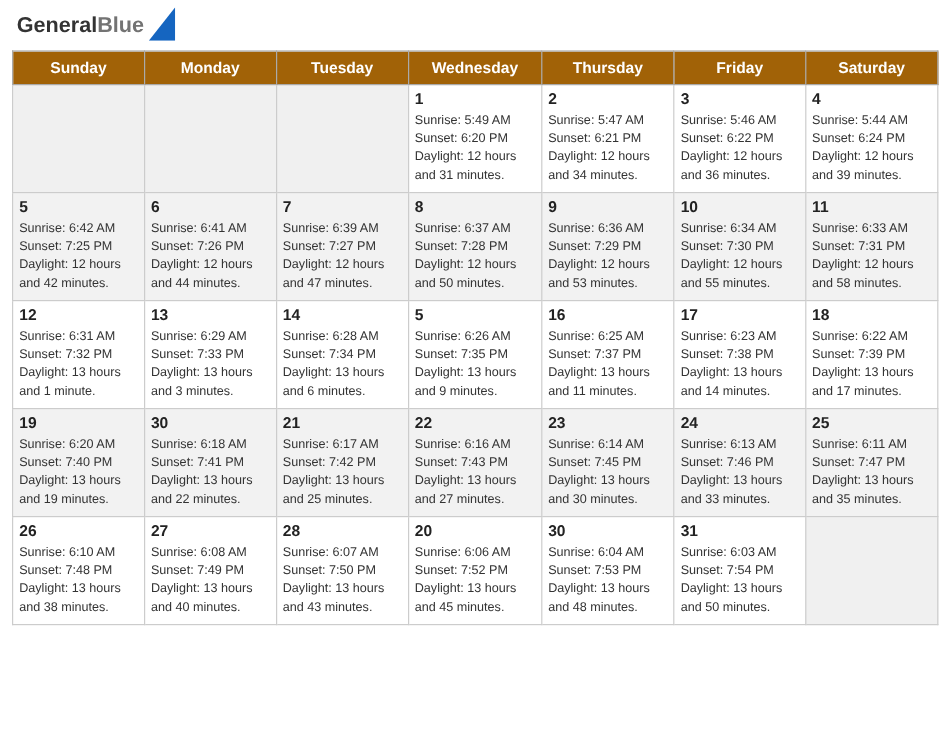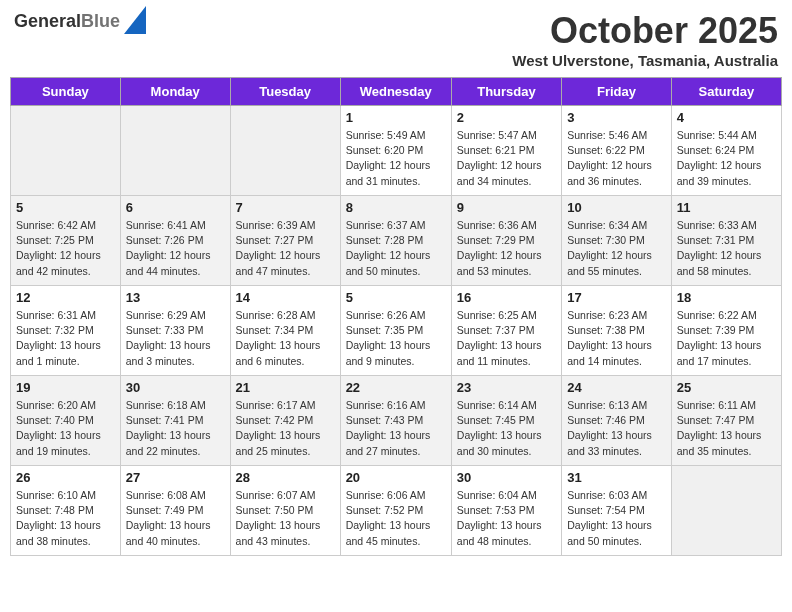--- a/index.html
+++ b/index.html
@@ -45,21 +45,21 @@
       font-size: 15px;
       color: #333;
       font-weight: 600;
     }
     table {
       width: 100%;
       border-collapse: collapse;
       font-size: 11px;
     }
     thead tr th {
-      background-color: #6d28d9;
+      background-color: #a16207;
       color: #fff;
       text-align: center;
       padding: 6px 4px;
       font-size: 13px;
       font-weight: bold;
       border: 1px solid #aaa;
     }
     tbody tr td {
       border: 1px solid #ccc;
       vertical-align: top;
@@ -98,24 +98,20 @@
 <div class="header">
   <div class="logo">
     <div style="display:flex;flex-direction:row;line-height:1.1">
       <span class="logo-text-general">General</span>
       <span class="logo-text-blue">Blue</span>
     </div>
     <svg width="22" height="28" viewBox="0 0 22 28" style="margin-left:2px;margin-top:-4px">
       <polygon points="0,28 22,28 22,0" fill="#1565C0"></polygon>
     </svg>
   </div>
-  <div class="title-block">
-    <div class="month-title">October 2025</div>
-    <div class="location-title">West Ulverstone, Tasmania, Australia</div>
-  </div>
 </div>
 
 <table>
   <thead>
     <tr id="weekday-header">
         <th>Sunday</th>
         <th>Monday</th>
         <th>Tuesday</th>
         <th>Wednesday</th>
         <th>Thursday</th>

